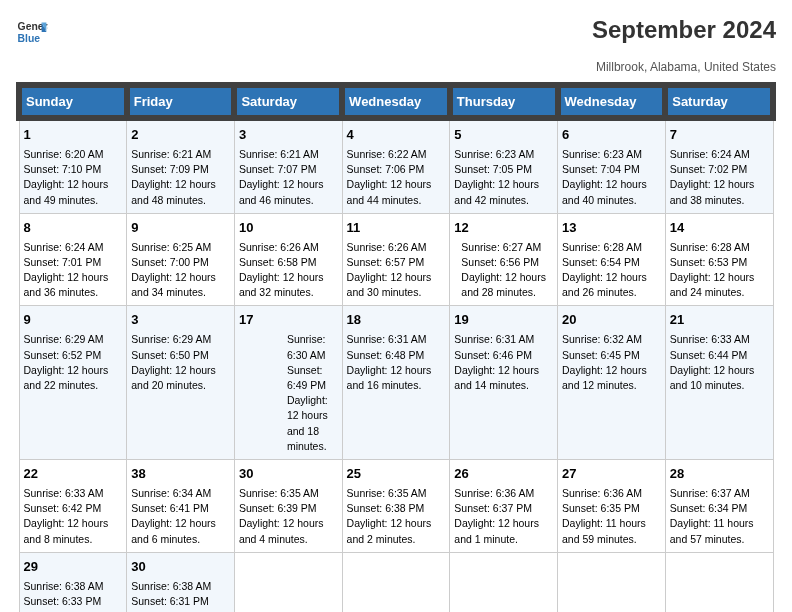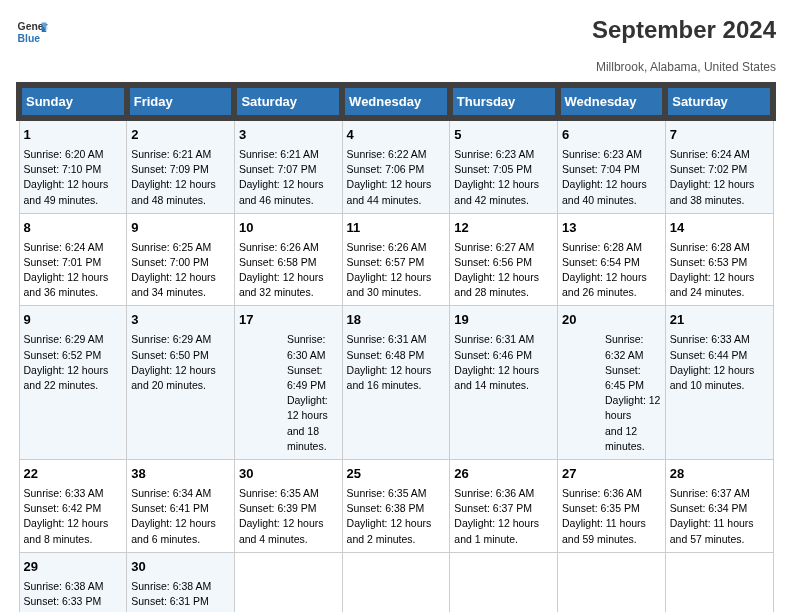--- a/index.html
+++ b/index.html
@@ -182,21 +182,21 @@
         </td>
         <td>
           <span class="day-num">11</span>
           <div style="white-space: pre-line;">Sunrise: 6:26 AM
 Sunset: 6:57 PM
 Daylight: 12 hours
 and 30 minutes.</div>
         </td>
         <td>
           <span class="day-num">12</span>
-          <div style="white-space: pre-line;">Sunrise: 6:27 AM
+          <div style="white-space: pre-line; margin-left: 7px;">Sunrise: 6:27 AM
 Sunset: 6:56 PM
 Daylight: 12 hours
 and 28 minutes.</div>
         </td>
         <td>
           <span class="day-num">13</span>
           <div style="white-space: pre-line;">Sunrise: 6:28 AM
 Sunset: 6:54 PM
 Daylight: 12 hours
 and 26 minutes.</div>
@@ -240,21 +240,21 @@
         </td>
         <td>
           <span class="day-num">19</span>
           <div style="white-space: pre-line;">Sunrise: 6:31 AM
 Sunset: 6:46 PM
 Daylight: 12 hours
 and 14 minutes.</div>
         </td>
         <td>
           <span class="day-num">20</span>
-          <div style="white-space: pre-line; margin-left: 43px;">Sunrise: 6:32 AM
+          <div style="white-space: pre-line;">Sunrise: 6:32 AM
 Sunset: 6:45 PM
 Daylight: 12 hours
 and 12 minutes.</div>
         </td>
         <td>
           <span class="day-num">21</span>
           <div style="white-space: pre-line;">Sunrise: 6:33 AM
 Sunset: 6:44 PM
 Daylight: 12 hours
 and 10 minutes.</div>

